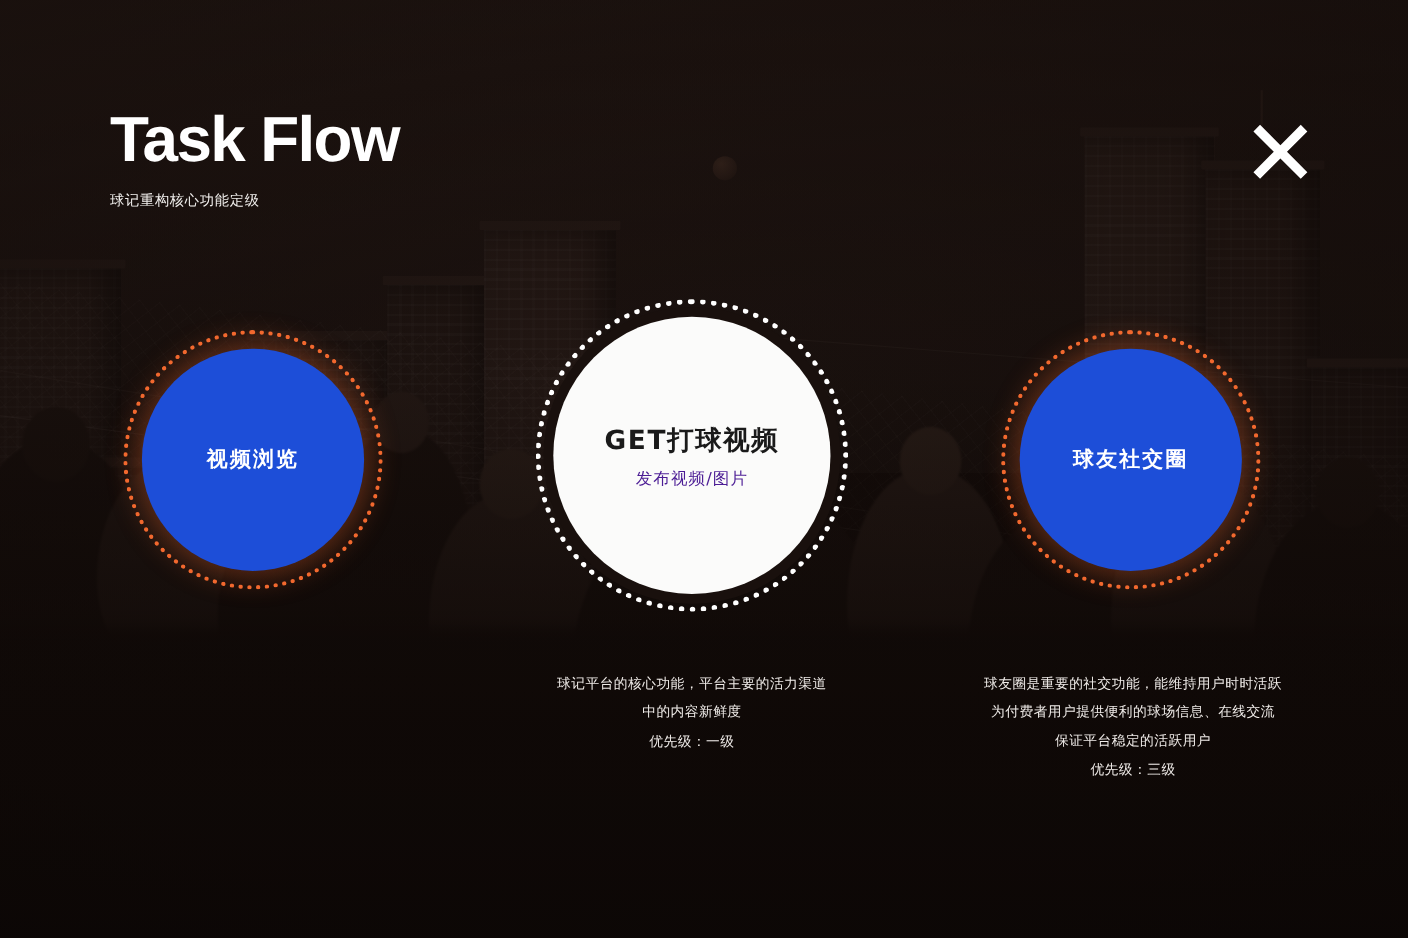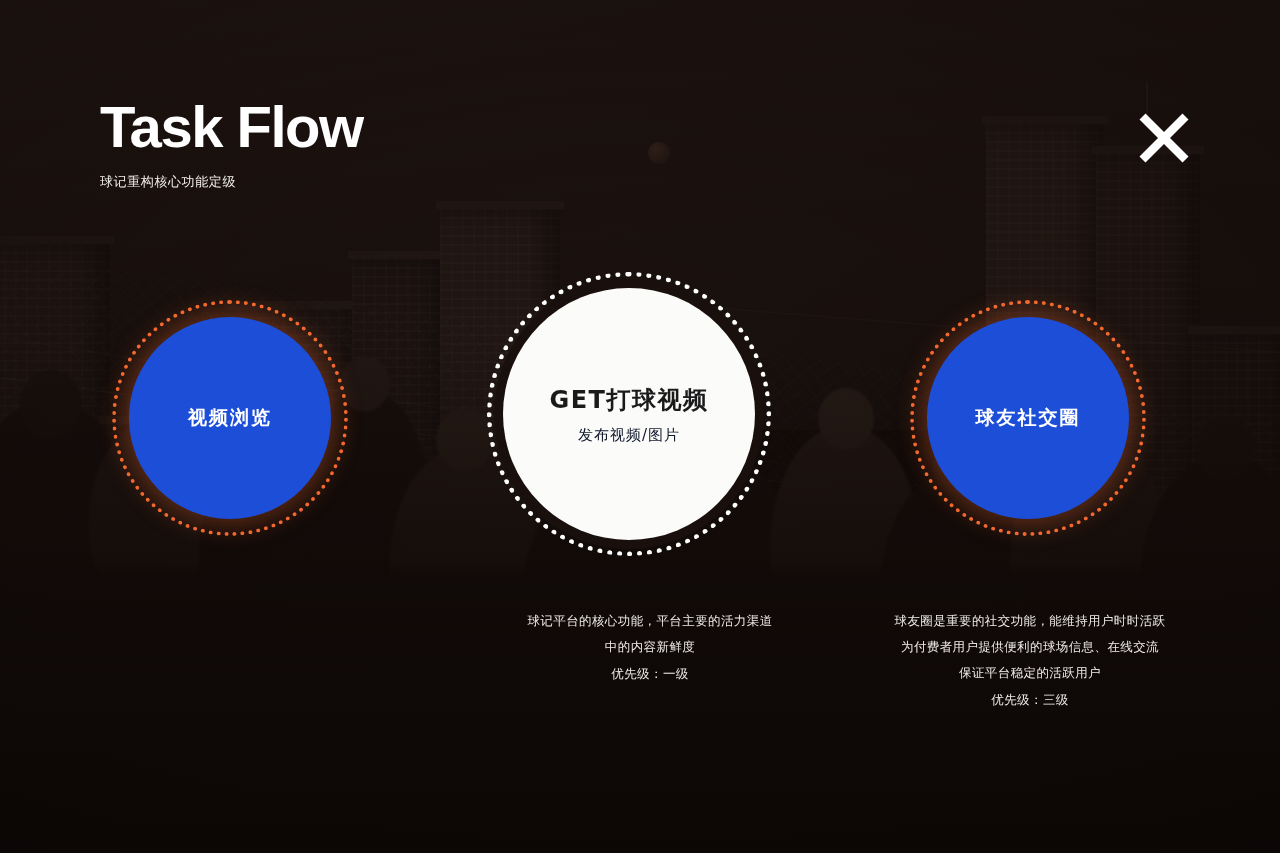--- a/index.html
+++ b/index.html
@@ -179,39 +179,39 @@
   }
   #node-center .disc {
     left:16px; top:16px; width:252px; height:252px;
     background:#fbfbfa;
   }
   #node-center .node-label {
     font-size:24px; color:#1a1a1a; font-weight:bold; letter-spacing:1.5px;
     font-family:"DejaVu Sans", "Liberation Sans", sans-serif;
   }
   #node-center .node-sublabel {
-    margin-top:10px; font-size:15px; color:#0f172a; letter-spacing:1px;
+    margin-top:10px; font-size:15px; color:#4c1d95; letter-spacing:1px;
     font-family:"DejaVu Sans", "Liberation Sans", sans-serif;
   }
 
   
   .desc {
     position:absolute; top:608px;
     text-align:center;
     color:#efebe8;
     font-size:12.5px;
     line-height:26px;
     letter-spacing:.4px;
     font-family:"DejaVu Sans", "Liberation Sans", sans-serif;
   }
   .desc .line { white-space:nowrap; }
   .desc .prio { margin-top:1px; }
 
   #desc-left   { left:50px;  width:360px; }
-  #desc-center { left:470px; width:360px;text-align:center; }
+  #desc-center { left:449px; width:360px;text-align:center; }
   #desc-right  { left:845px; width:370px; }
 </style>
 </head>
 <body>
 
 <div id="stage">
 
   <div class="bg-photo">
     <div class="bg-sky"></div>
 

